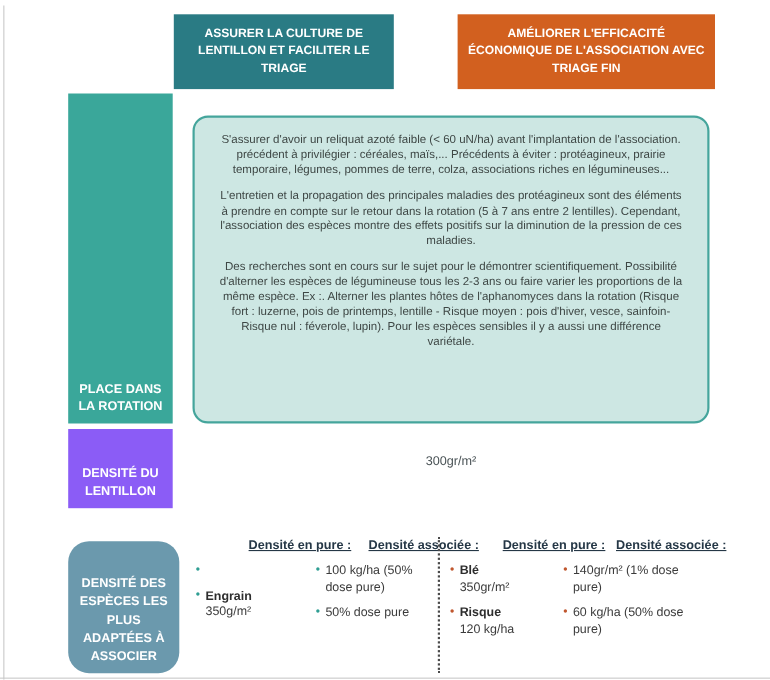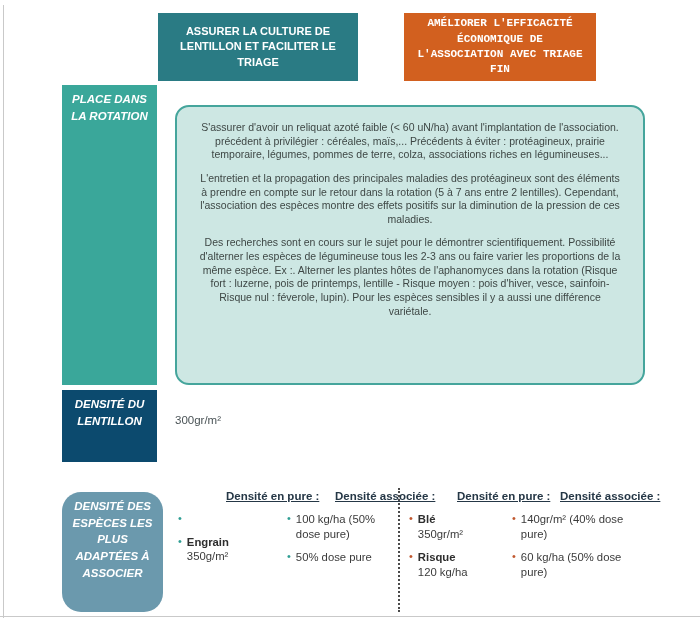--- a/index.html
+++ b/index.html
@@ -18,51 +18,50 @@
 
   
   .goal-box {
     top: 13px; height: 68px;
     display: flex; align-items: center; justify-content: center;
     color: #ffffff; text-align: center;
     font-size: 11px; font-weight: 600; line-height: 1.4;
     padding: 0 8px;
   }
   .goal-teal   { left: 158px; width: 200px; background: #2a7b84; }
-  .goal-orange { left: 404px; width: 192px; background: #d2601f; font-family: Liberation Mono, monospace; }
+  .goal-orange { left: 416px; width: 234px; background: #d2601f; }
 
   
   .side-box {
-    display: flex; align-items: flex-start; justify-content: center;
+    display: flex; align-items: flex-end; justify-content: center;
     color: #ffffff; text-align: center;
     font-size: 11.5px; font-weight: 600; line-height: 1.45;
     padding: 6px 8px;
-    font-style: italic;
   }
   .side-rotation { left: 62px; top: 85px;  width: 95px;  height: 300px; background: #3aa79a; }
-  .side-density  { left: 62px; top: 390px; width: 95px;  height: 72px;  background: #0c4a6e; }
+  .side-density  { left: 62px; top: 390px; width: 95px;  height: 72px;  background: #8b5cf6; }
   .side-species  { left: 62px; top: 492px; width: 101px; height: 120px; background: #6b99ad; border-radius: 19px; }
 
   
   .rotation-panel {
     left: 175px; top: 105px; width: 470px; min-height: 280px;
     background: #cde7e3;
     border: 2px solid #45a59c;
     border-radius: 14px;
     padding: 14px 20px 22px 20px;
     color: #3e4745;
     font-size: 10.5px; line-height: 1.3;
     text-align: center;
   }
   .rotation-panel p { margin-bottom: 10px; }
 
   
   .lentillon-value {
     left: 175px; top: 414px; width: 470px;
-    text-align: left;
+    text-align: center;
     color: #4a5356; font-size: 11.5px;
   }
 
   
   .density-col { top: 490px; }
   .col-a { left: 178px; width: 103px; }
   .col-b { left: 287px; width: 105px; }
   .col-c { left: 409px; width: 97px;  }
   .col-d { left: 512px; width: 116px; }
   .col-header {
@@ -157,19 +156,19 @@
       <span class="item-name">Risque</span>
       <span class="item-detail">120 kg/ha</span>
     </span>
   </div>
 </div>
 
 <div class="abs density-col col-d">
   <div class="col-header">Densité associée :</div>
   <div class="item">
     <span class="bullet bullet-orange">•</span>
-    <span class="item-text">140gr/m² (40% dose pure)</span>
+    <span class="item-text">140gr/m² (1% dose pure)</span>
   </div>
   <div class="item">
     <span class="bullet bullet-orange">•</span>
     <span class="item-text">60 kg/ha (50% dose pure)</span>
   </div>
 </div>
 
 </body></html>

